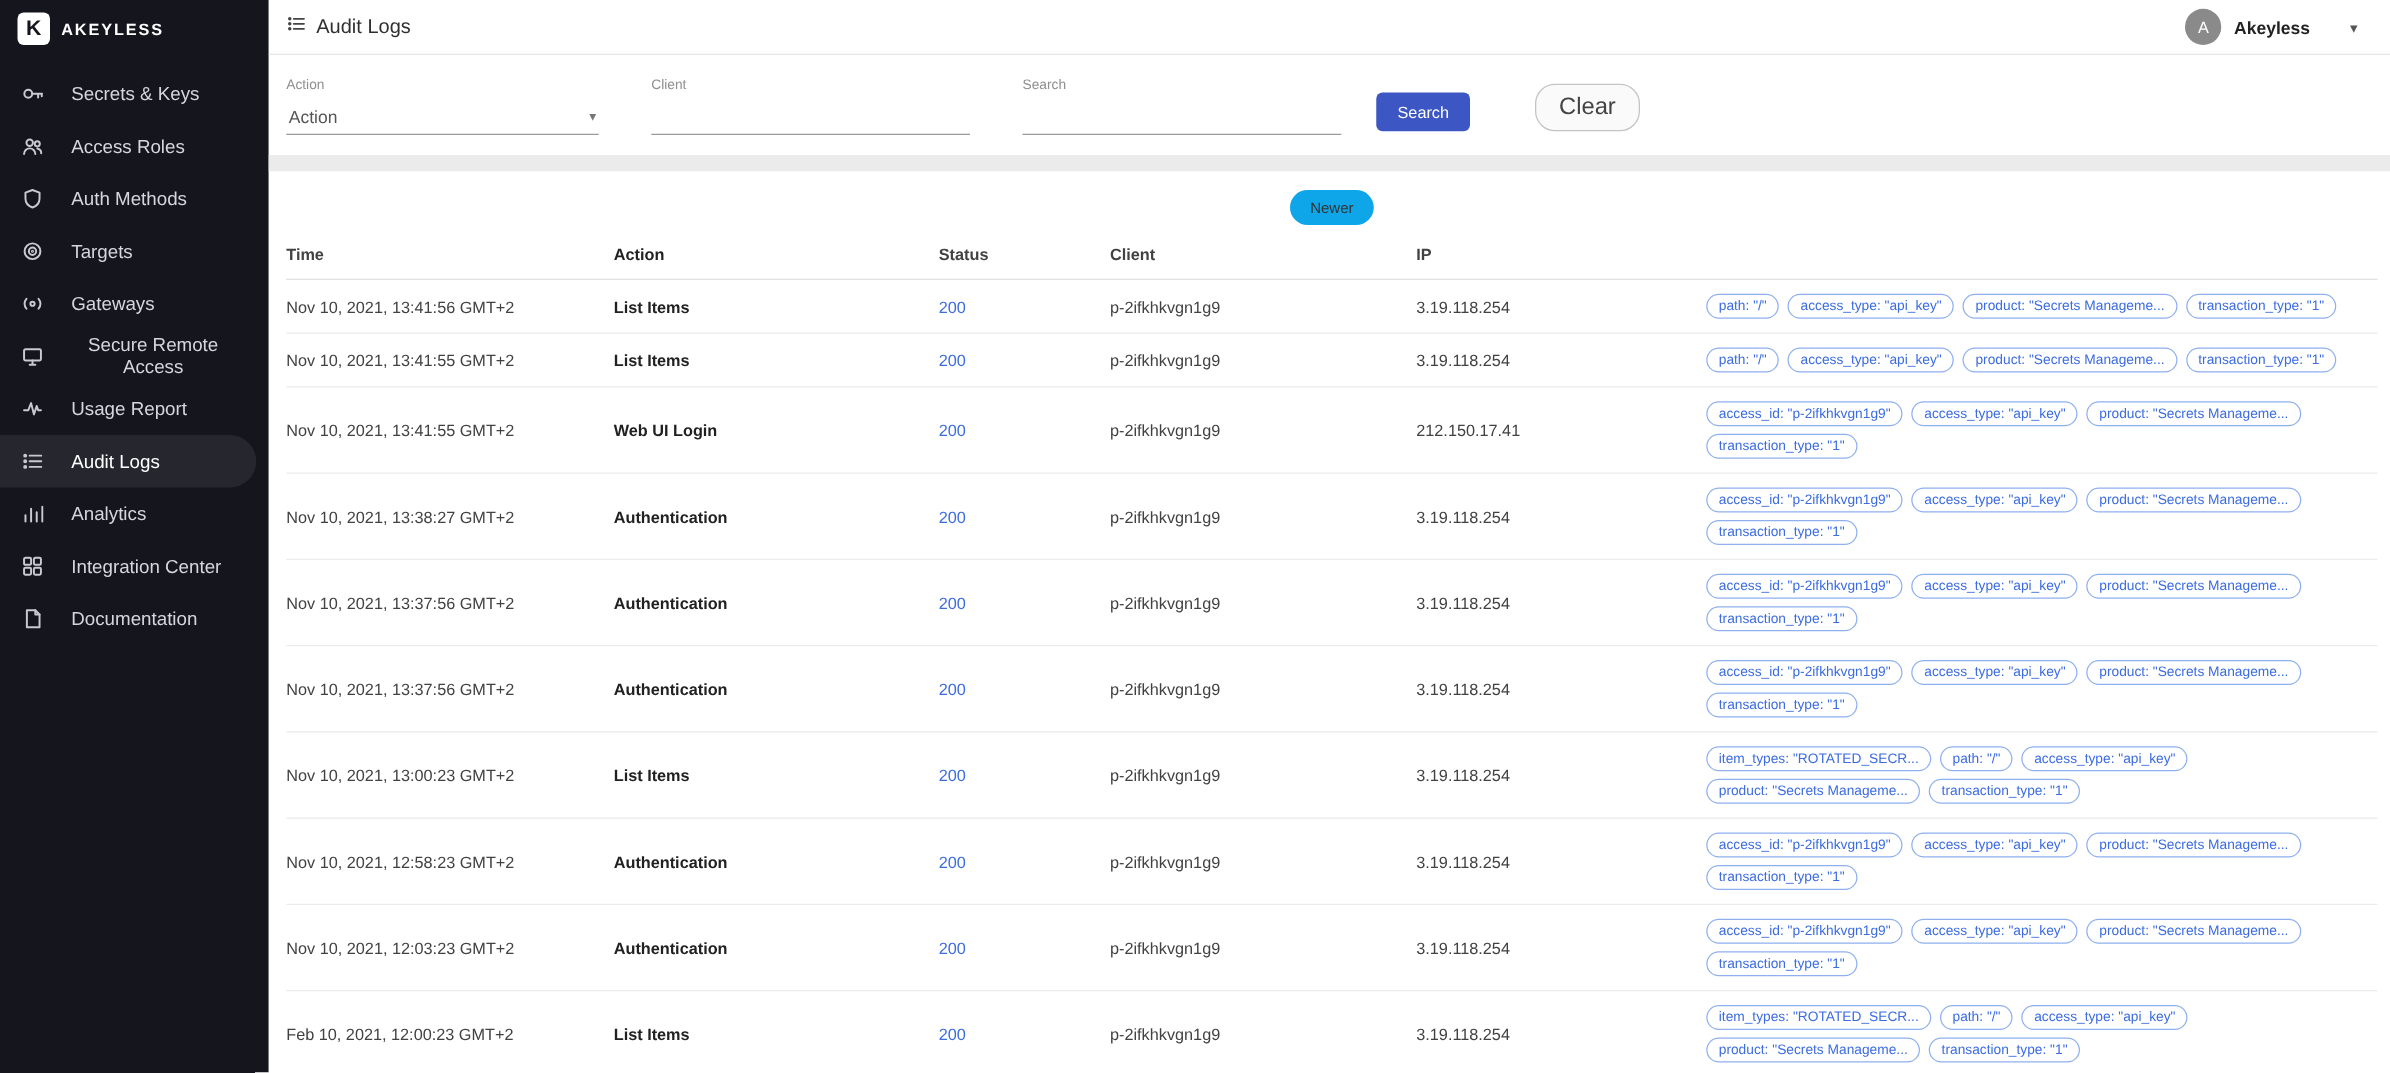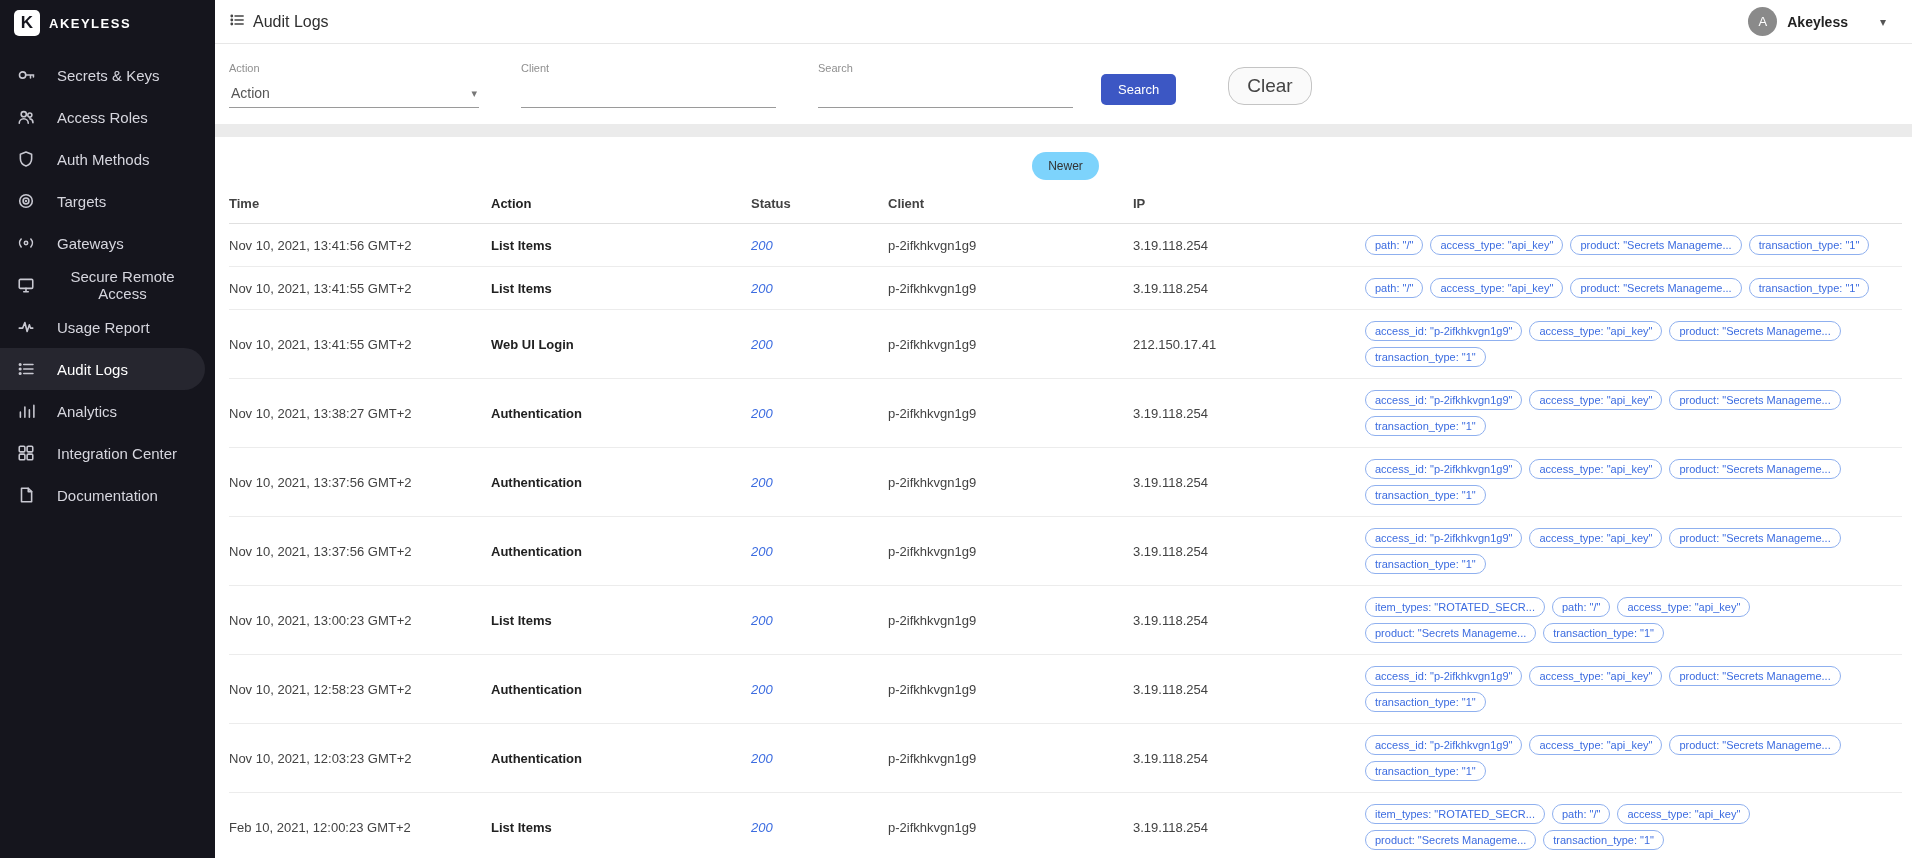--- a/index.html
+++ b/index.html
@@ -47,33 +47,33 @@
   .btn-primary { margin-left:-14px; margin-bottom:3px; background:#3c57c4; color:#fff; border:none;
     border-radius:5px; padding:8px 17px; font-size:13px; cursor:pointer; }
   .btn-outline { margin-left:10px; margin-bottom:3px; background:#fafafa; color:#444;
     border:1px solid #c4c4c4; border-radius:16px; padding:7px 18px; font-size:19px; cursor:pointer; }
 
   .band { height:13px; background:#ebebeb; }
 
   
   .table-area { flex:1; padding:0 10px 0 14px; overflow:hidden; }
   .newer-wrap { text-align:center; margin:15px 0 12px 0; }
-  .newer { background:#7dd3fc; border:none; border-radius:15px; padding:7px 16px;
+  .newer { background:#0ea5e9; border:none; border-radius:15px; padding:7px 16px;
     font-size:12px; color:#333; cursor:pointer; }
   .thead { display:flex; align-items:flex-start; padding:4px 0 12px 0; border-bottom:1px solid #e0e0e0; }
   .hcell { font-size:12px; font-weight:bold; color:#333; }
   .row { display:flex; align-items:center; border-bottom:1px solid #ececec; padding:11px 0; }
   .cell { font-size:13px; color:#424242; padding-right:8px; }
   .c-time { width:262px; min-width:262px; }
   .c-action { width:260px; min-width:260px; font-weight:bold; color:#212121; }
   .c-status { width:137px; min-width:137px; }
   .c-client { width:245px; min-width:245px; }
   .c-ip { width:232px; min-width:232px; }
   .c-params { flex:1; }
-  .status-link { color:#3c6ce0; text-decoration:none; cursor:pointer;font-style:italic; }
+  .status-link { color:#3c6ce0; text-decoration:none; cursor:pointer; }
   .chips { display:flex; flex-wrap:wrap; gap:6px 7px; }
   .chip { border:1px solid #8fb0ef; color:#3c6ce0; background:#fff; border-radius:12px;
     padding:3px 9px; font-size:11px; white-space:nowrap; }
 </style>
 </head>
 <body>
 
 <div class="app">
 
   <aside class="sidebar">

